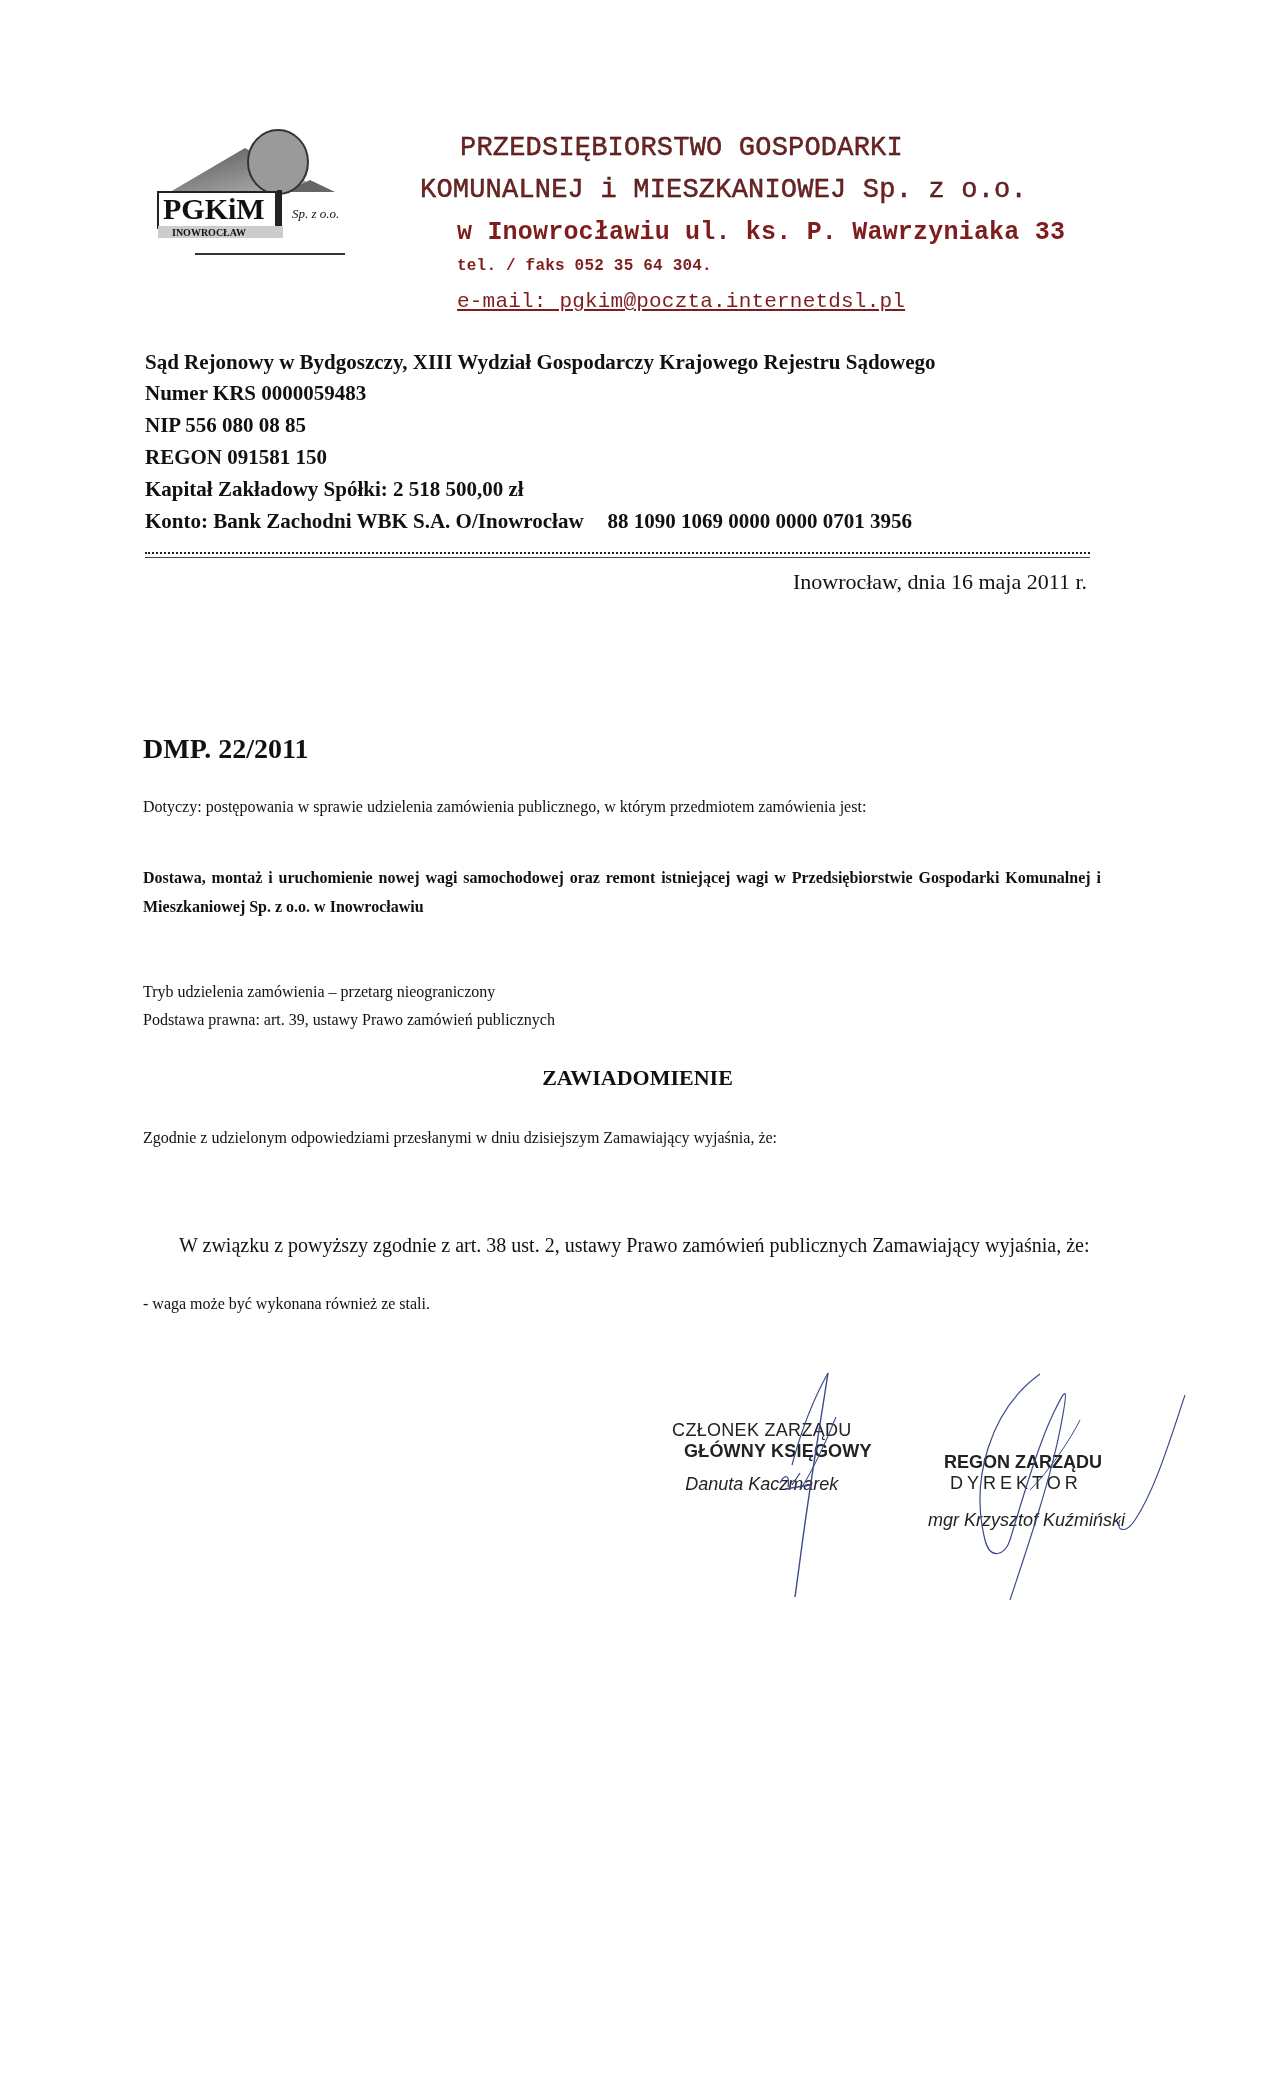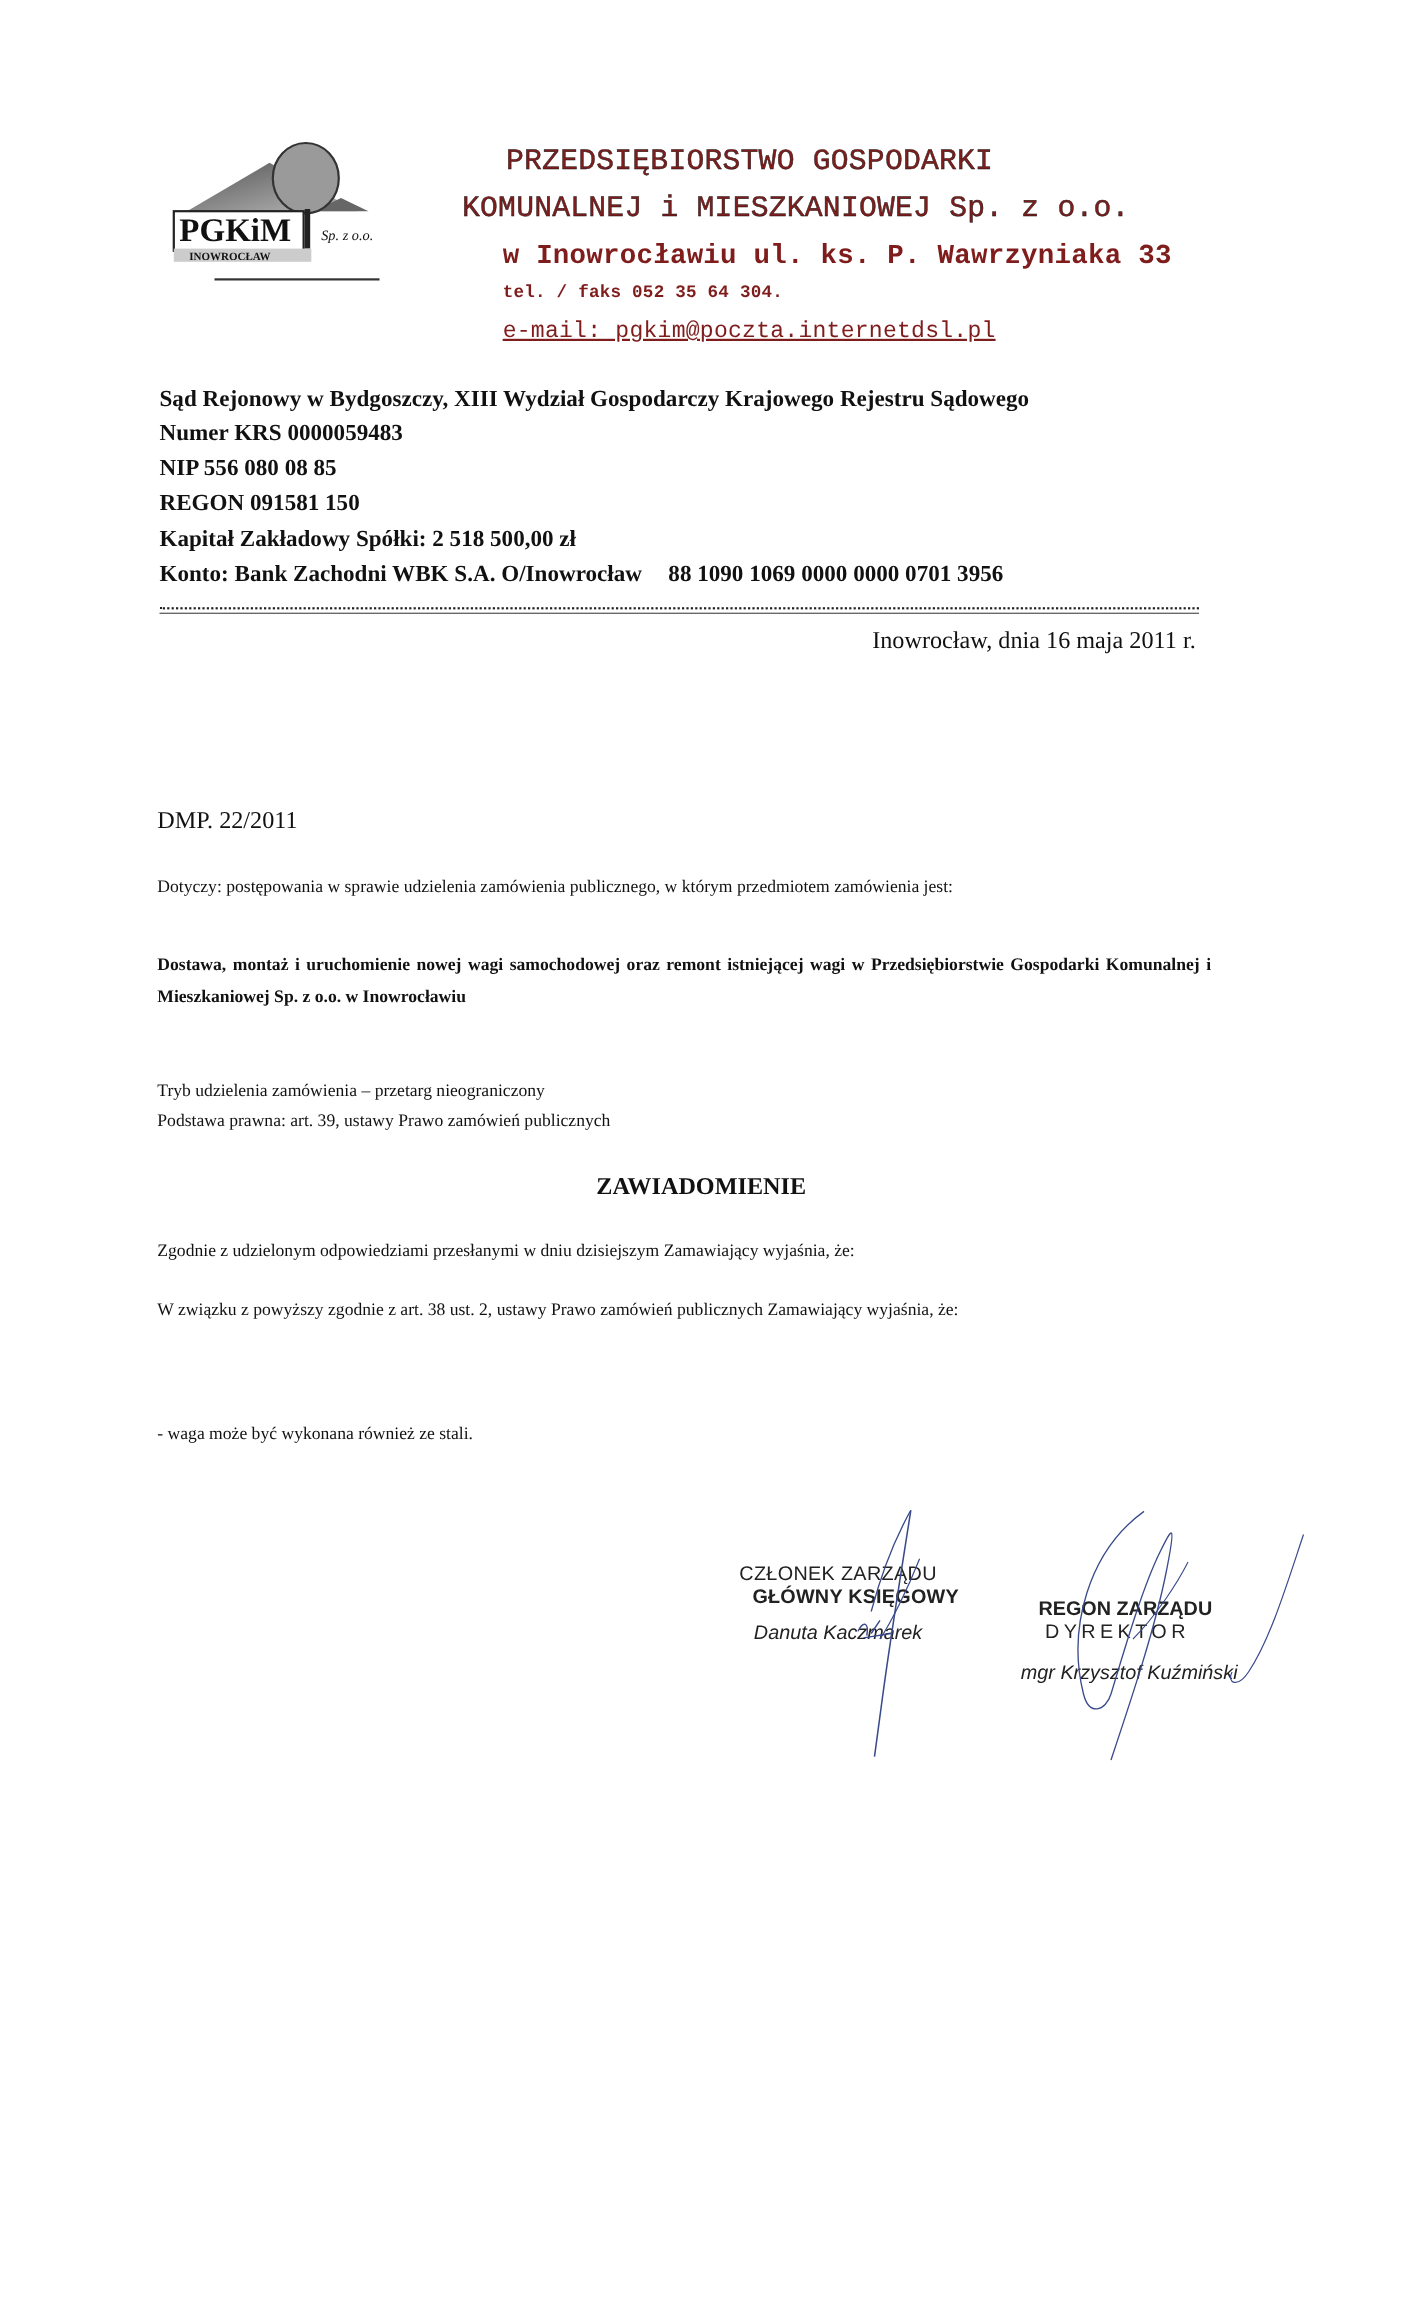--- a/index.html
+++ b/index.html
@@ -27,32 +27,32 @@
     .reg4 { top: 445px; }
     .reg5 { top: 477px; text-align: center; }
     .reg6 { top: 509px; }
     .reg6 .acct { margin-left: 24px; }
 
     .dotted-rule { left: 145px; top: 552px; width: 945px; border-top: 2px dotted #222; height: 0; }
     .solid-rule  { left: 145px; top: 557px; width: 945px; height: 1px; background: #444; }
 
     .date { top: 569px; right: 188px; font-size: 22px; white-space: nowrap; }
 
-    .ref { left: 143px; top: 733px; font-size: 22px; font-weight: normal; }
+    .ref { left: 143px; top: 733px; font-size: 28px; font-weight: bold; }
 
     .body-text { left: 143px; width: 958px; font-size: 16px; line-height: 28px; }
     .concern { top: 793px; text-align: justify; text-align-last: left; }
     .subject { top: 863px; font-weight: bold; text-align: justify; text-align-last: left; line-height: 29px; }
     .mode { top: 978px; }
     .basis { top: 1006px; }
 
     .notice-title { left: 0; width: 1275px; top: 1065px; text-align: center; font-size: 22px; font-weight: bold; }
 
     .accord { top: 1124px; width: 900px; }
-    .explain { top: 1178px; width: 980px; font-size: 16px; line-height: 26px; }
+    .explain { top: 1232px; width: 980px; font-size: 20px; line-height: 26px; margin-left: 36px; }
     .bullet { top: 1290px; }
 
     
     .sig-block { font-family: "Liberation Sans", sans-serif; color: #222; white-space: nowrap; }
     .sig-left { left: 652px; top: 1420px; text-align: center; }
     .sig-left .t1 { font-size: 18px; letter-spacing: 0.3px; }
     .sig-left .t2 { font-size: 18px; font-weight: bold; letter-spacing: 0.2px; margin-left: 32px; }
     .sig-left .nm { font-size: 18px; font-style: italic; margin-top: 12px; }
 
     .sig-right { left: 928px; top: 1452px; text-align: left; }

